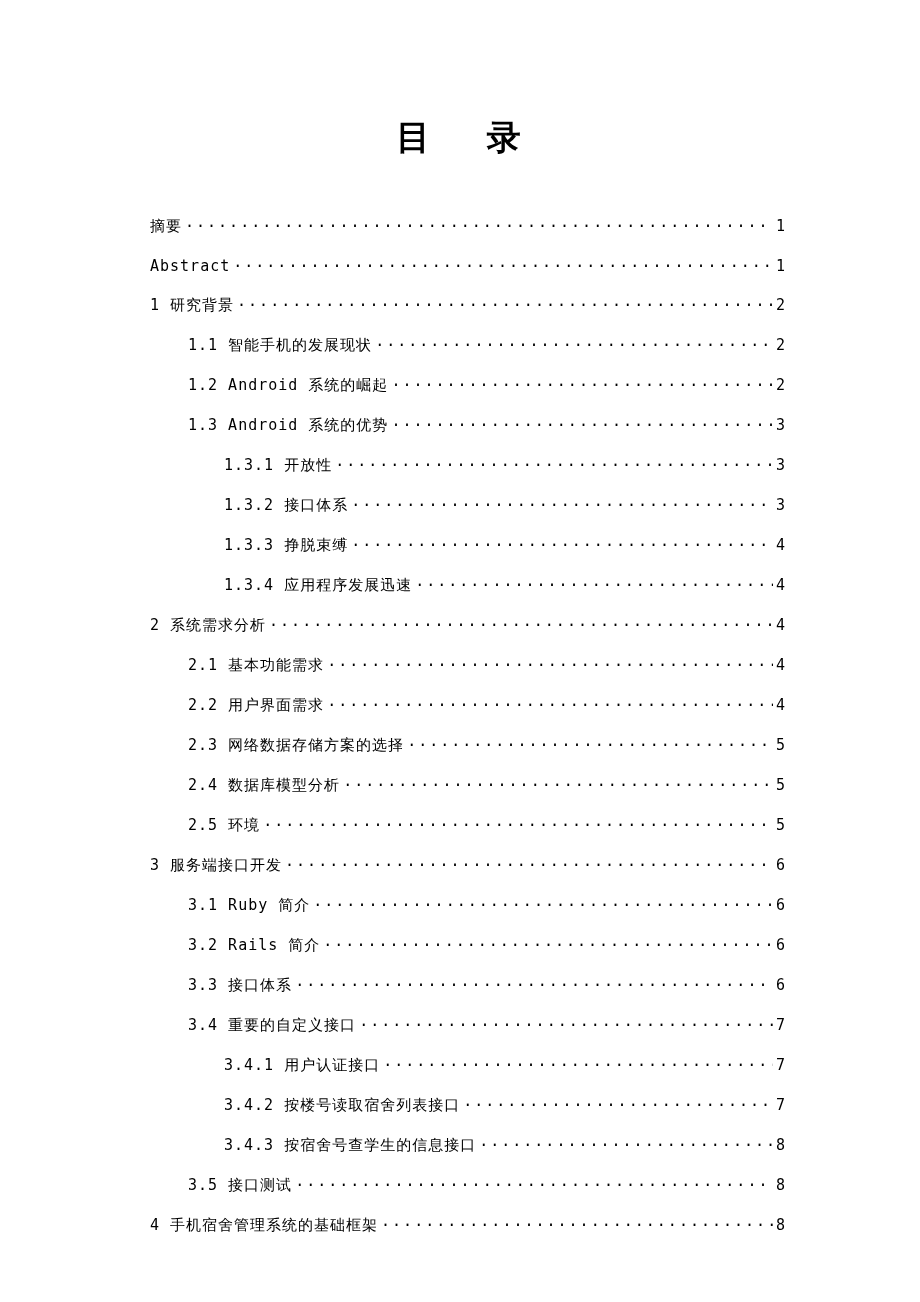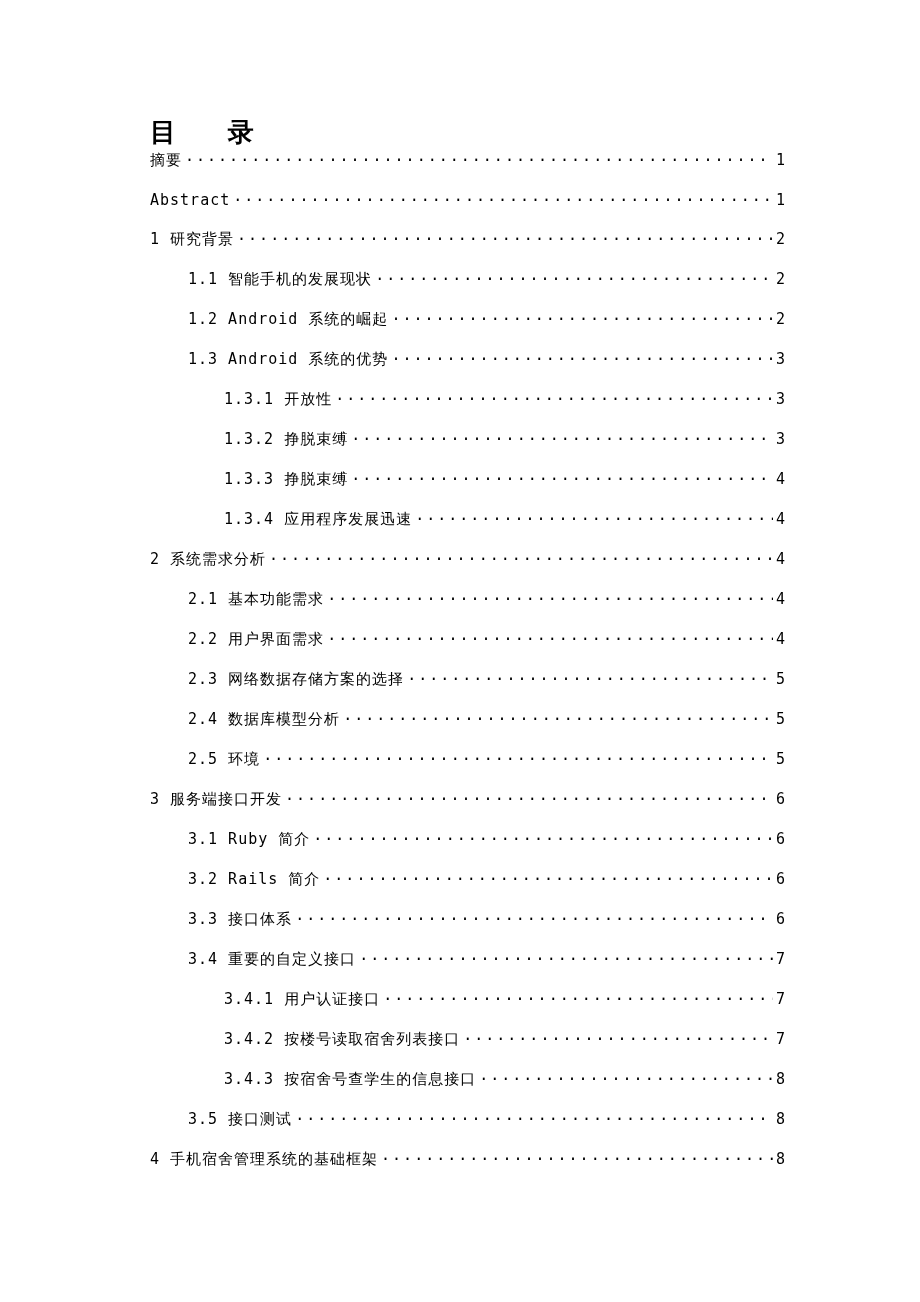--- a/index.html
+++ b/index.html
@@ -9,24 +9,25 @@
     }
     body {
       width: 920px;
       height: 1302px;
       background: #ffffff;
       font-family: "SimSun", "宋体", "Microsoft YaHei", monospace, serif;
       color: #000000;
       padding: 115px 135px 0 150px;
     }
     .title {
-      text-align: left;
-      font-size: 26px;
+      text-align: center;
+      font-size: 34px;
       font-weight: bold;
       letter-spacing: 18px;
+      margin-bottom: 55px;
     }
     .toc {
       font-size: 15px;
     }
     .toc-entry {
       display: flex;
       align-items: baseline;
       margin-bottom: 20px;
       white-space: nowrap;
     }
@@ -91,21 +92,21 @@
       <span class="toc-label">1.3 Android 系统的优势</span>
       <span class="toc-dots"></span>
       <span class="toc-page">3</span>
     </div>
     <div class="toc-entry level-2">
       <span class="toc-label">1.3.1 开放性</span>
       <span class="toc-dots"></span>
       <span class="toc-page">3</span>
     </div>
     <div class="toc-entry level-2">
-      <span class="toc-label">1.3.2 挣脱束缚</span>
+      <span class="toc-label">1.3.2 接口体系</span>
       <span class="toc-dots"></span>
       <span class="toc-page">3</span>
     </div>
     <div class="toc-entry level-2">
       <span class="toc-label">1.3.3 挣脱束缚</span>
       <span class="toc-dots"></span>
       <span class="toc-page">4</span>
     </div>
     <div class="toc-entry level-2">
       <span class="toc-label">1.3.4 应用程序发展迅速</span>

